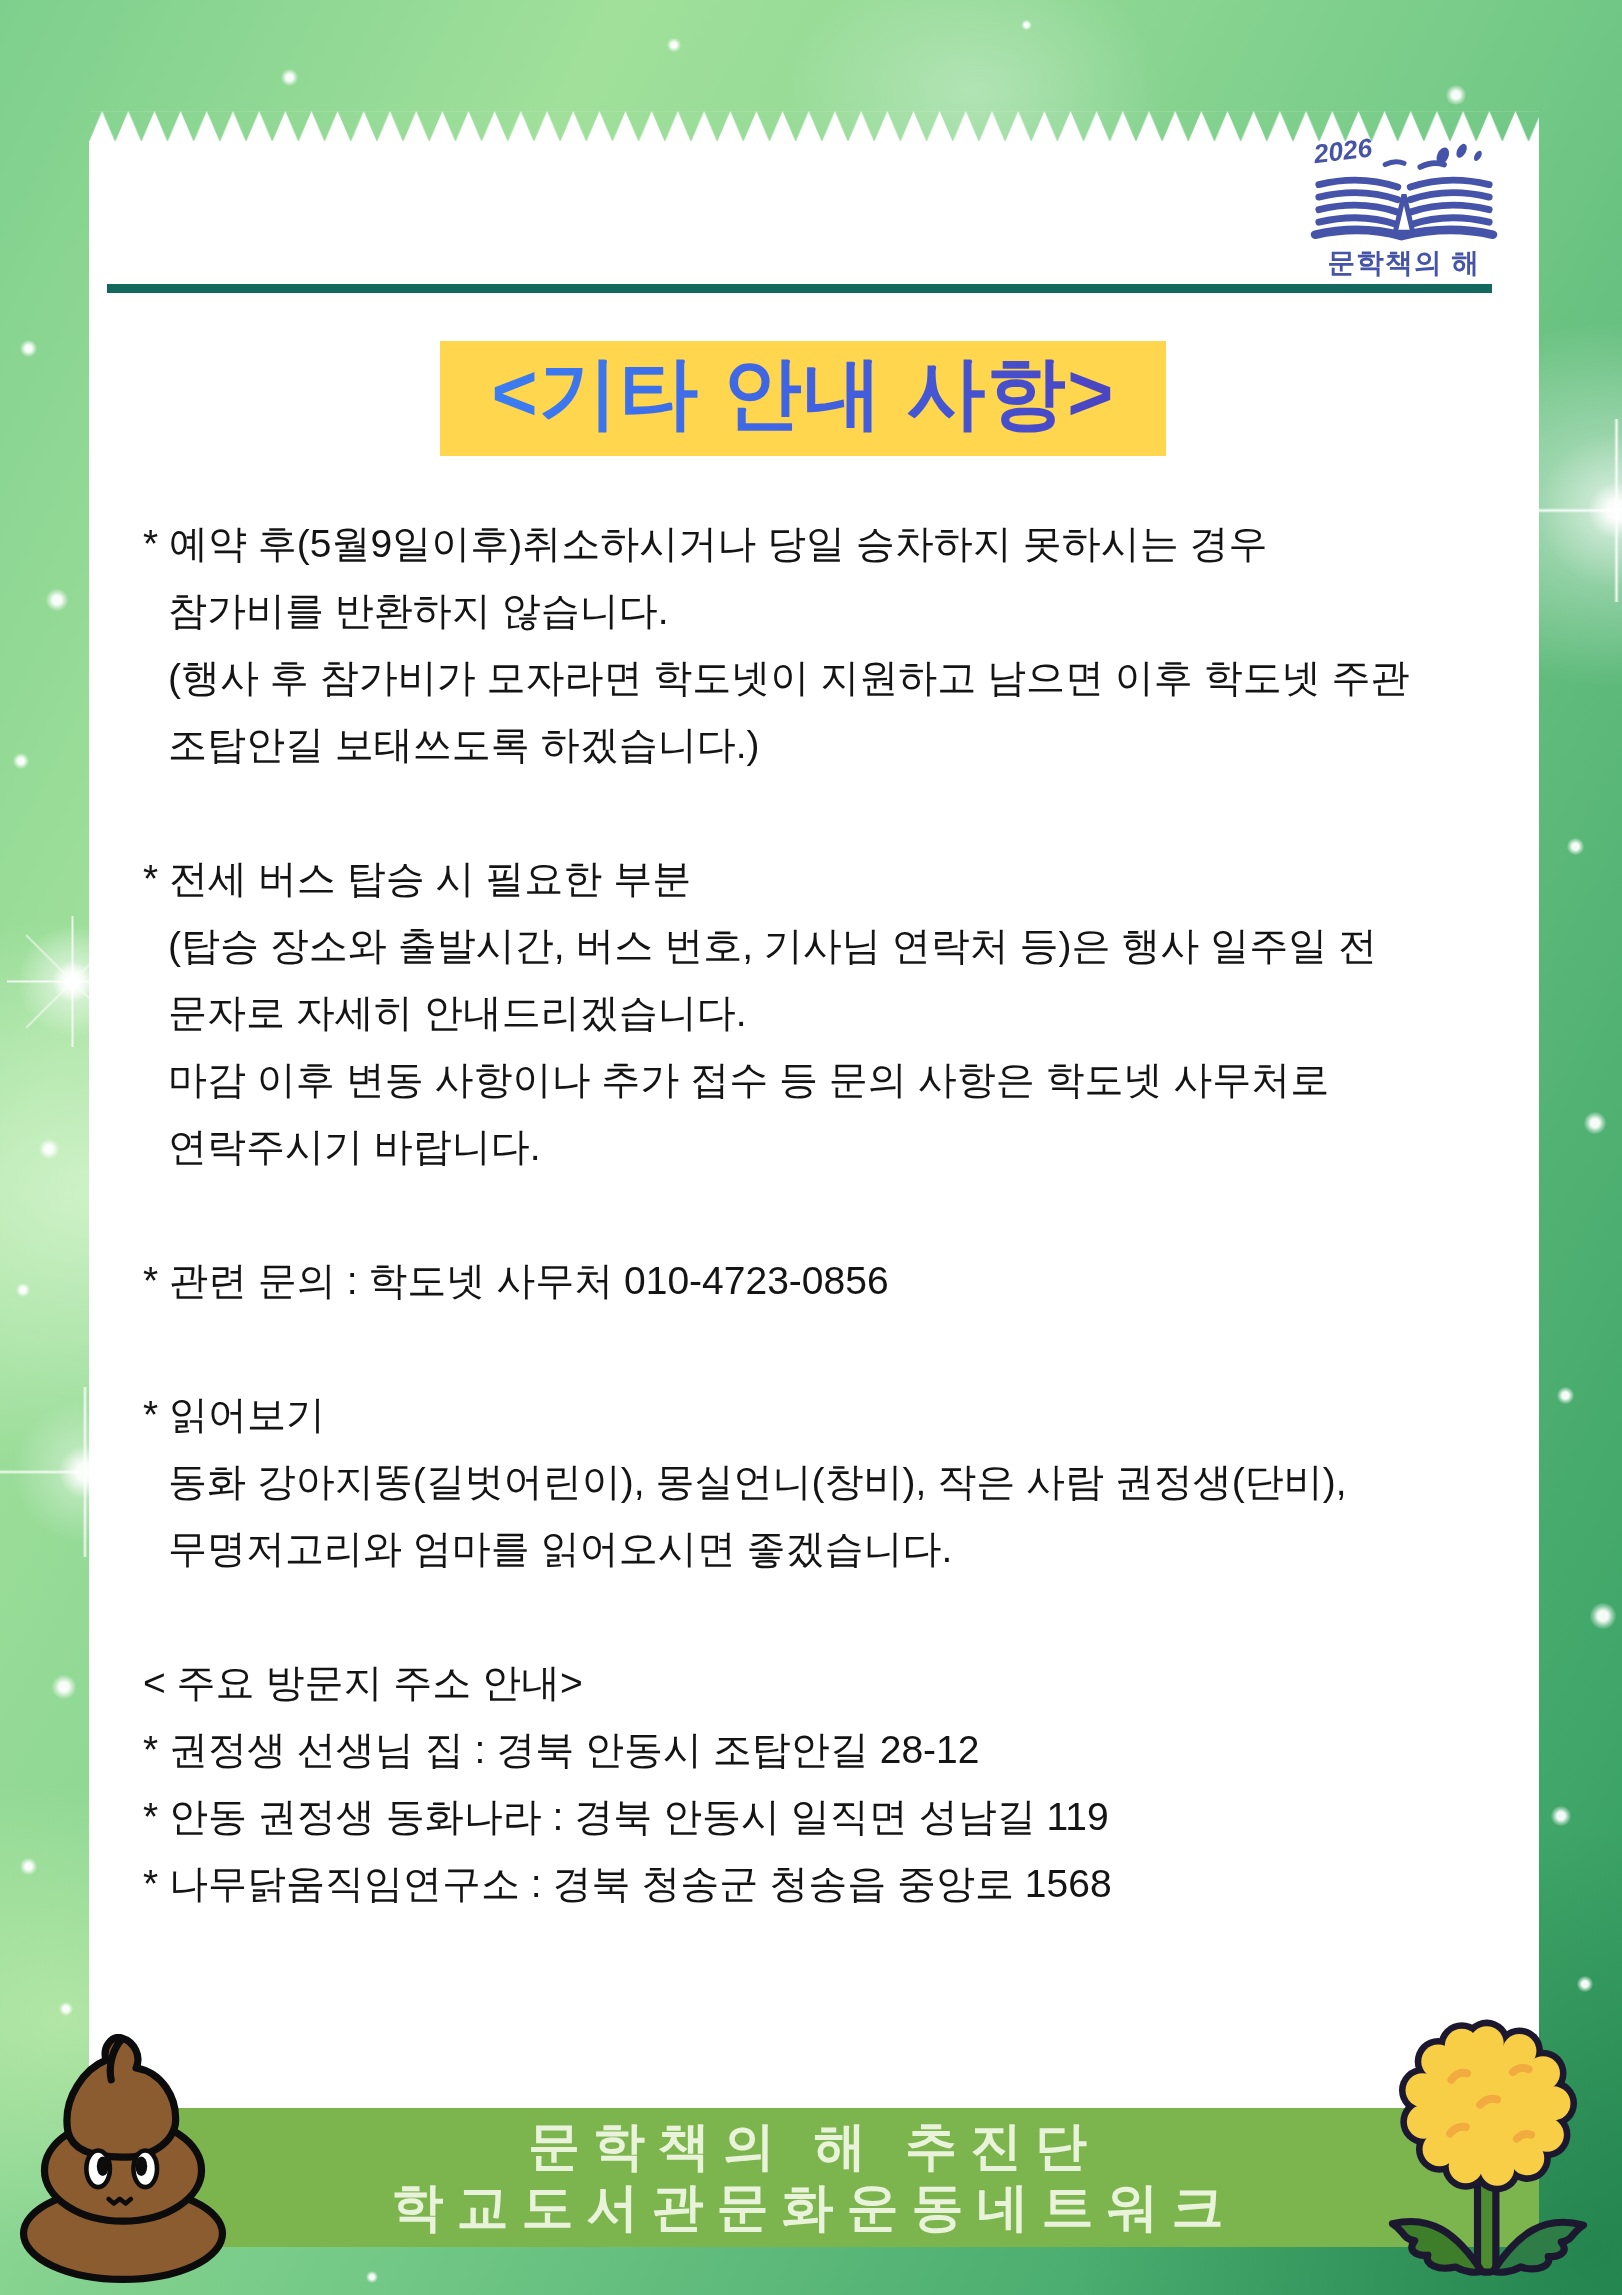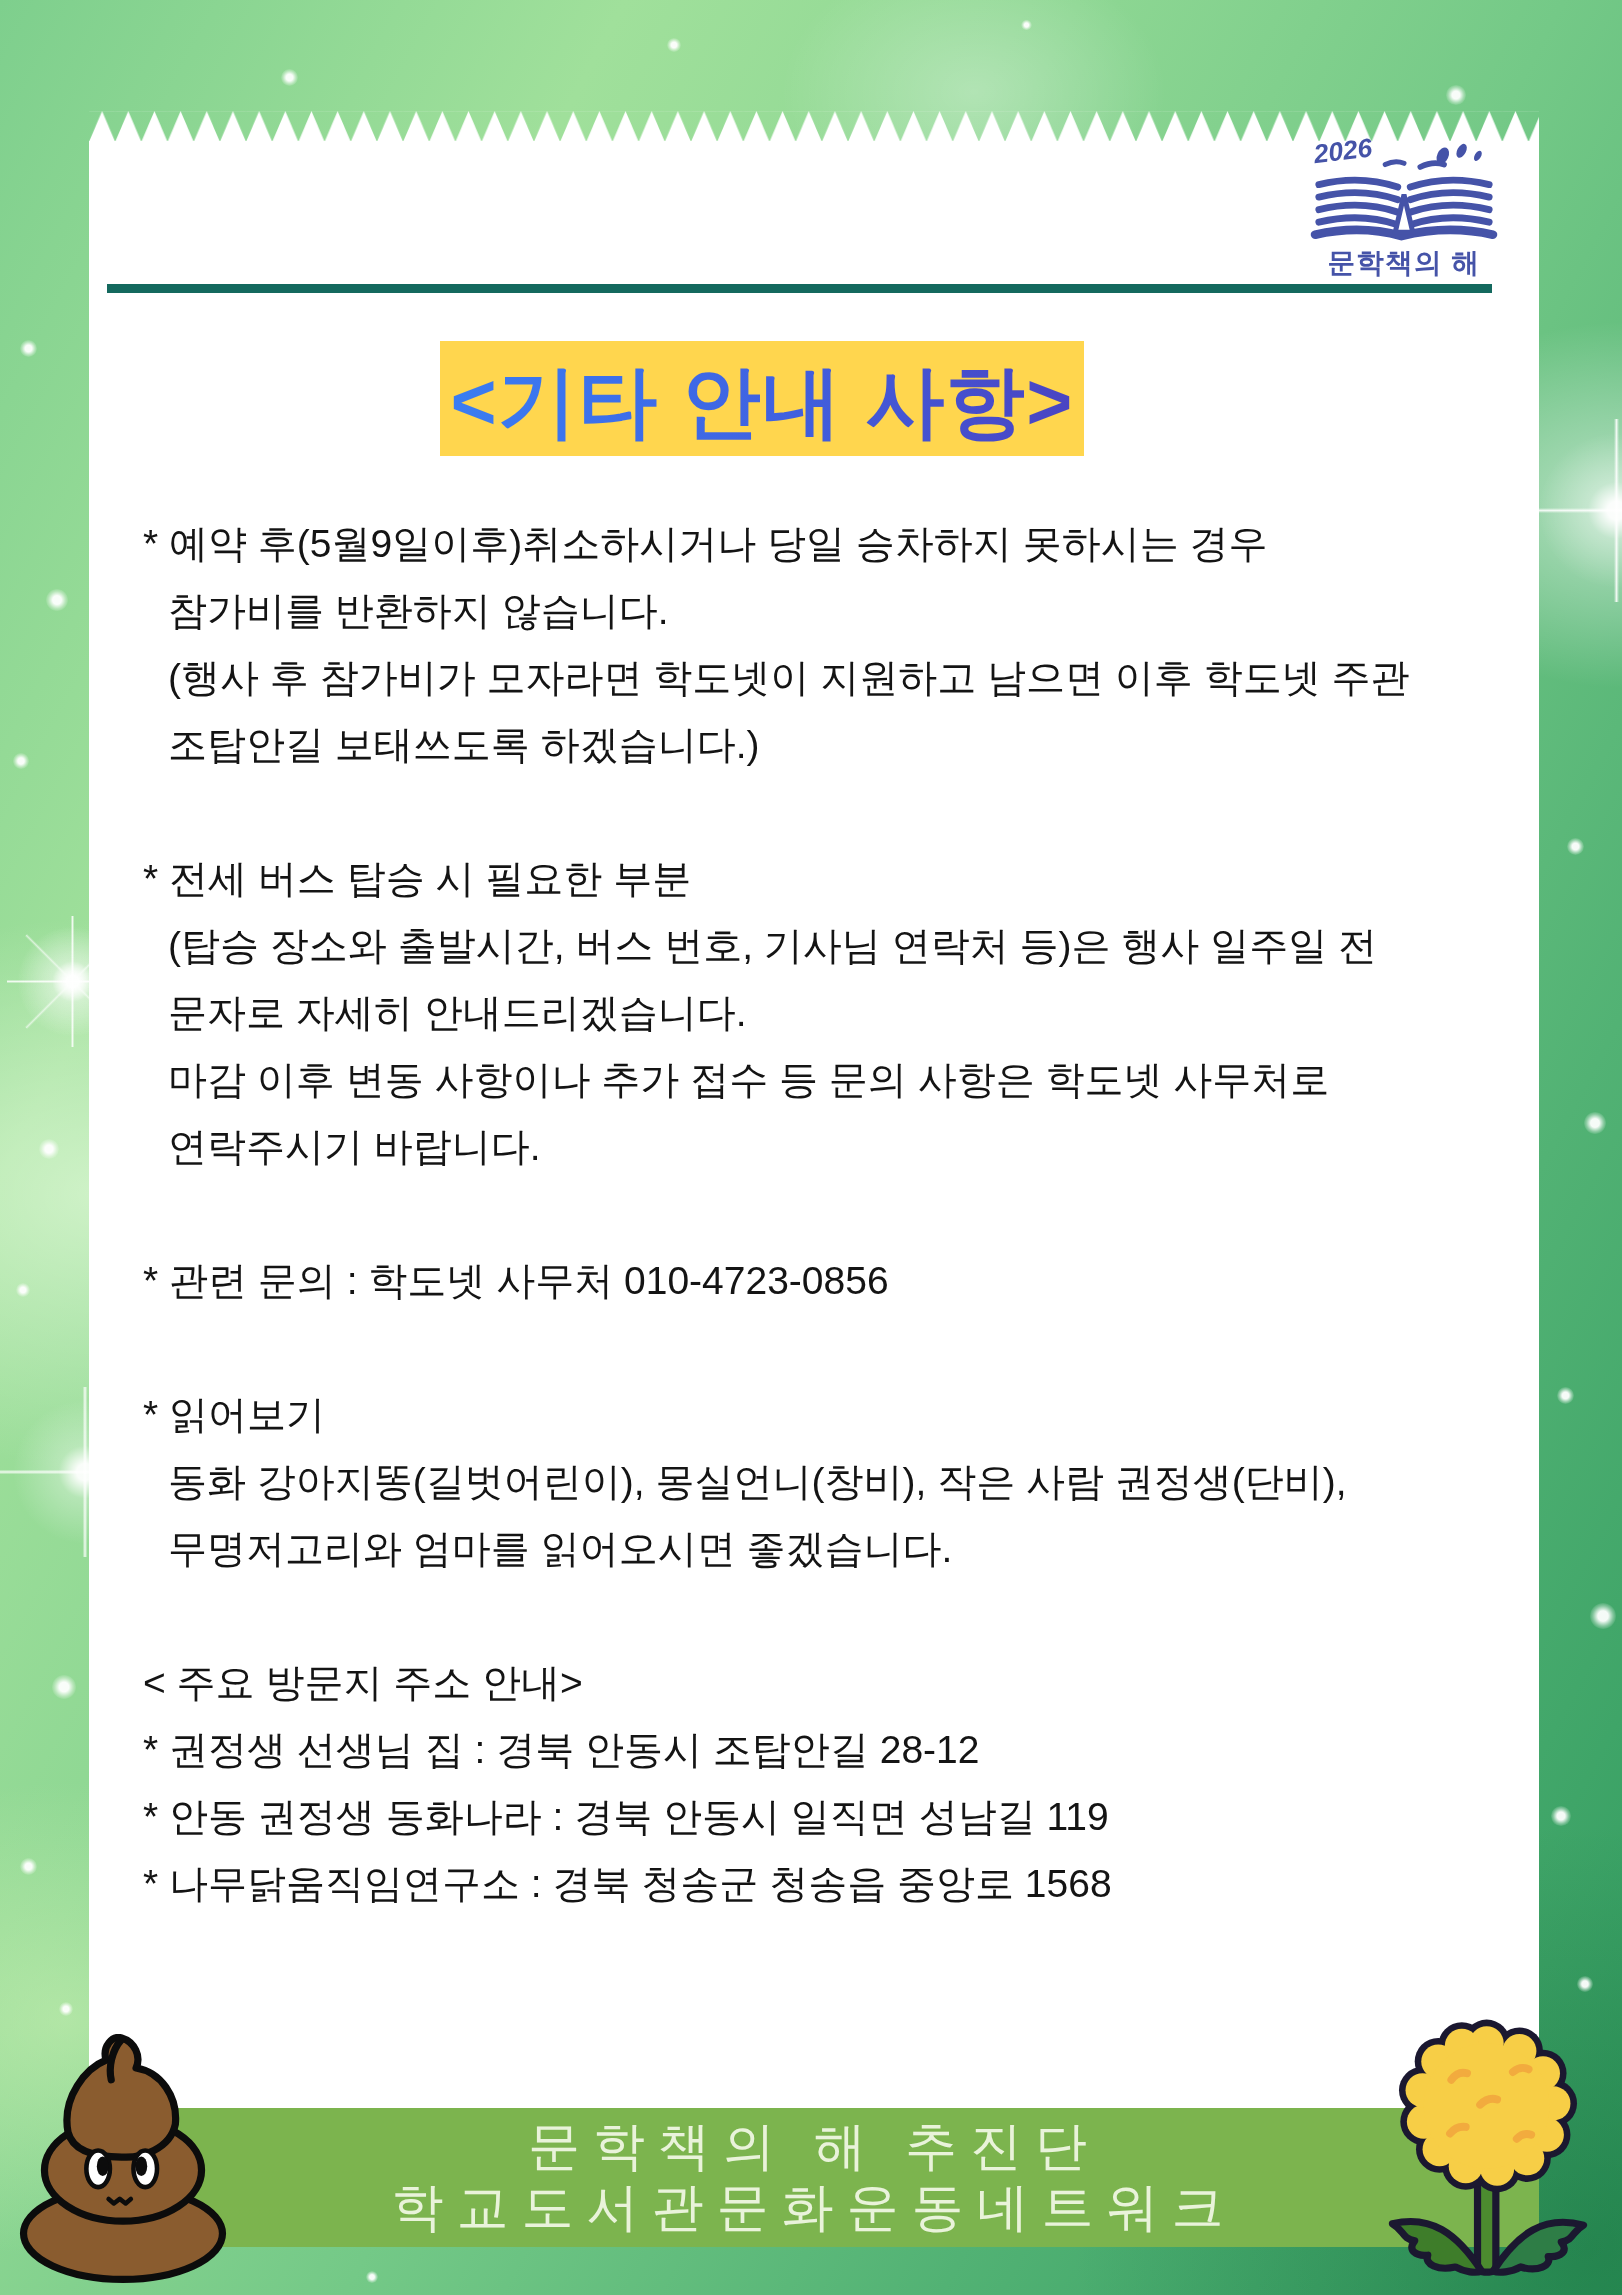--- a/index.html
+++ b/index.html
@@ -24,37 +24,37 @@
         linear-gradient(90deg, transparent 48.6%, rgba(255,255,255,.85) 50%, transparent 51.4%);}
   .star.rot{transform:rotate(45deg); opacity:.7;}
   
   .teeth{position:absolute; left:89px; top:111px; z-index:2;}
   .paper{position:absolute; left:89px; top:141px; width:1450px; height:1967px;
          background:#ffffff; z-index:2;}
   .header{position:absolute; left:29px; top:0px; color:#14695e; font-weight:800;
           font-size:48px; line-height:76px; letter-spacing:0.7px;}
   .divider{position:absolute; left:18.3px; top:143px; width:1385px; height:8.5px; background:#14695e;}
   .logo{position:absolute; right:27.5px; top:-3.9px; width:216px; height:144px;}
-  .title-box{position:absolute; left:351px; top:200px; width:644px; height:115px;
-             background:#ffd64e; display:flex; align-items:flex-end; justify-content:center;}
+  .title-box{position:absolute; left:351px; top:200px; width:726px; height:115px;
+             background:#ffd64e; display:flex; align-items:flex-start; justify-content:center;}
   .title-text{font-size:79px; font-weight:800; letter-spacing:1.3px;
               background:linear-gradient(90deg,#3a7df2 0%,#3f66e4 45%,#4a44c2 100%);
               -webkit-background-clip:text; background-clip:text;
               -webkit-text-fill-color:transparent; color:transparent;}
   .body-text{position:absolute; left:46px; top:361px; width:1387px;
              color:#141414; font-size:39px; line-height:67px; font-weight:500;}
   .para{margin:8px;}
   .para + .para{margin-top:67px;}
   .line{white-space:nowrap;}
   .cont{padding-left:25px;}
   
   .banner{position:absolute; left:89px; top:2108px; width:1450px; height:139px;
           background:#7cb44e; z-index:2; display:flex; flex-direction:column;
           align-items:center; justify-content:center; gap:9.2px;}
-  .banner .bline{font-family:"Liberation Serif", serif; font-weight:400; color:#e9f3da;
+  .banner .bline{font-family:"Liberation Serif", serif; font-weight:700; color:#e9f3da;
                  font-size:52px; letter-spacing:13px; line-height:1; white-space:nowrap;}
   
   .poop{position:absolute; left:13px; top:2034px; width:220px; height:250px; z-index:3;}
   .dandelion{position:absolute; left:1378px; top:2017px; width:220px; height:267px; z-index:3;}
 </style>
 </head>
 <body>
 
 <div class="page">
 

